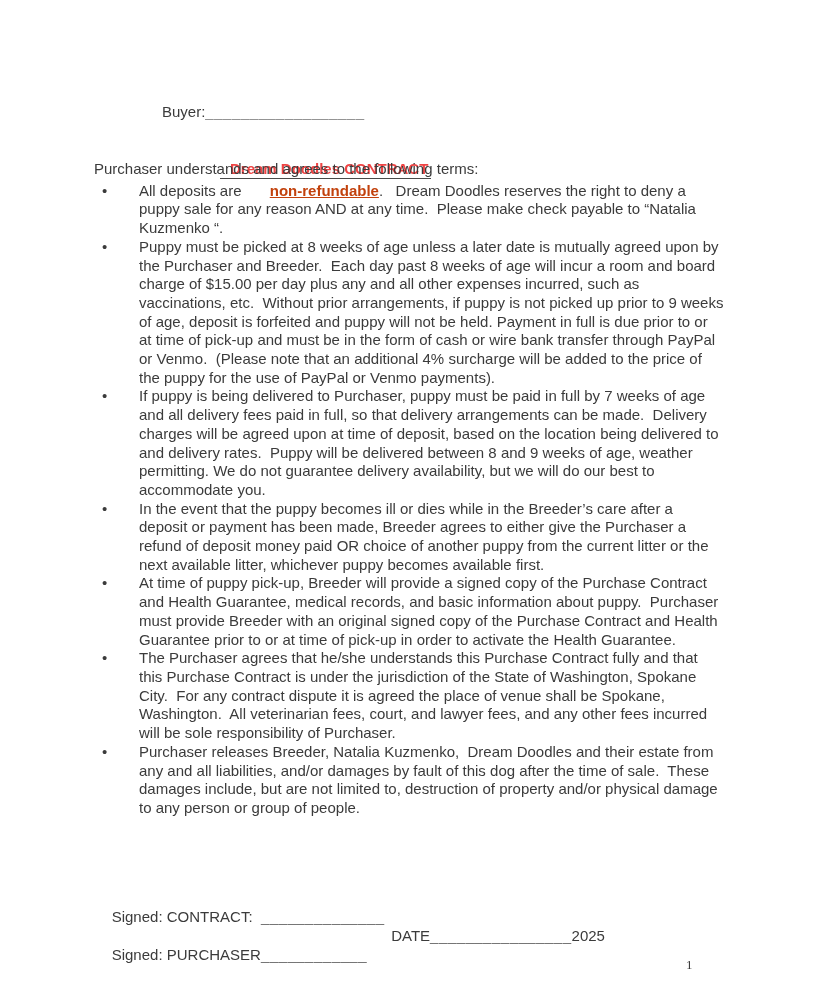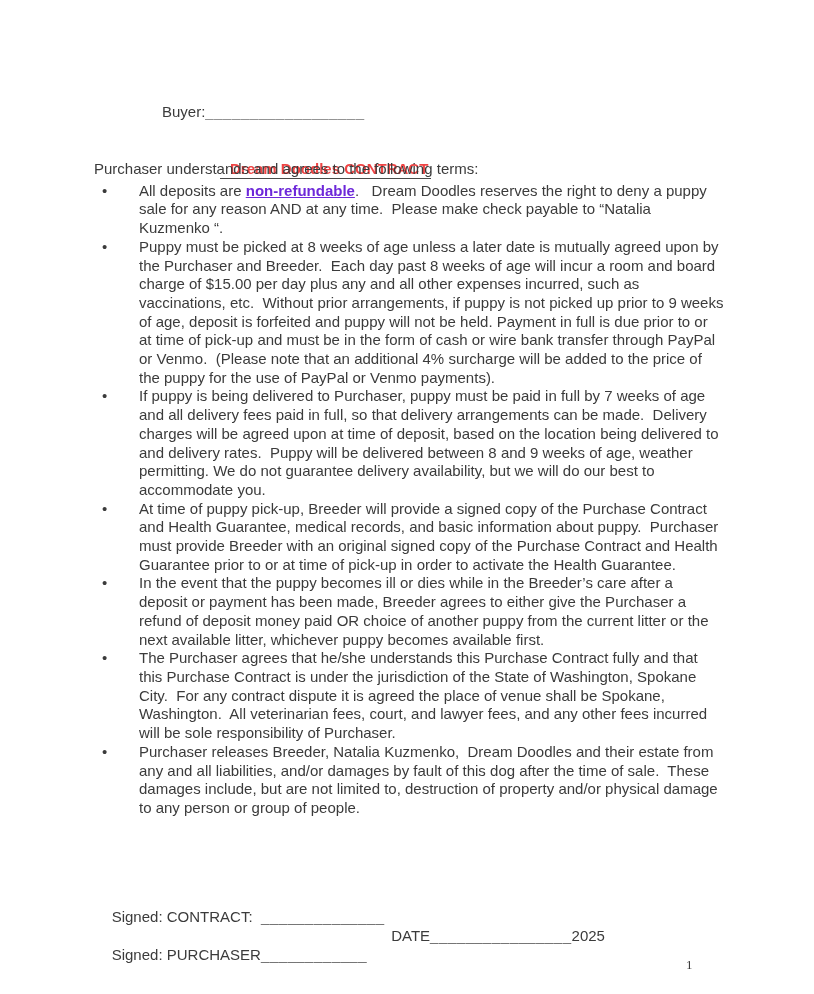--- a/index.html
+++ b/index.html
@@ -46,21 +46,21 @@
     position: relative;
     padding-left: 45px;
     white-space: pre-wrap;
   }
   ul.terms li::before {
     content: "\2022";
     position: absolute;
     left: 8px;
     top: 0;
   }
-  .bold-underline { font-weight: bold; text-decoration: underline; color: #6d28d9; }
+  .bold-underline { font-weight: bold; text-decoration: underline; color: #c2410c; margin-left: 24px; }
   .underline { }
   .sig-row {
     position: absolute;
     left: 95px;
     width: 560px;
     white-space: pre;
   }
   .sig-row .date-group { position: absolute; top: 0; }
   #sig-breeder { top: 889px; }
   #sig-breeder .date-group { left: 295px; }
@@ -85,22 +85,22 @@
     <div><span>Buyer:</span><span class="blank">__________________</span></div>
     <div class="title-line"><span class="doc-title">Dream Doodles CONTRACT</span></div>
   </div>
 
   <div class="content">
     <p class="intro">Purchaser understands and agrees to the following terms:</p>
     <ul class="terms">
         <li><span>All deposits are </span><span class="bold-underline">non-refundable</span><span>.   Dream Doodles reserves the right to deny a puppy sale for any reason AND at any time.  Please make check payable to “Natalia Kuzmenko “.</span></li>
         <li><span>Puppy must be picked at 8 weeks of age unless a later date is mutually agreed upon by the Purchaser and Breeder.  Each day past 8 weeks of age will incur a room and board charge of $15.00 per day plus any and all other expenses incurred, such as vaccinations, etc.  Without prior arrangements, if puppy is not picked up prior to 9 weeks of age, deposit is forfeited and puppy will not be held. Payment in full is due prior to or at time of pick-up and must be in the form of cash or wire bank transfer through PayPal or Venmo.  (Please note that an additional </span><span class="underline">4% surcharge</span><span> will be added to the price of the puppy for the use of PayPal or Venmo payments).</span></li>
         <li><span>If puppy is being delivered to Purchaser, puppy must be paid in full by 7 weeks of age and all delivery fees paid in full, so that delivery arrangements can be made.  Delivery charges will be agreed upon at time of deposit, based on the location being delivered to and delivery rates.  Puppy will be delivered between 8 and 9 weeks of age, weather permitting. We do not guarantee delivery availability, but we will do our best to accommodate you.</span></li>
+        <li><span>In the event that the puppy becomes ill or dies while in the Breeder’s care after a deposit or payment has been made, Breeder agrees to either give the Purchaser a refund of deposit money paid OR choice of another puppy from the current litter or the next available litter, whichever puppy becomes available first.</span></li>
         <li><span>At time of puppy pick-up, Breeder will provide a signed copy of the Purchase Contract and Health Guarantee, medical records, and basic information about puppy.  Purchaser must provide Breeder with an original signed copy of the Purchase Contract and Health Guarantee prior to or at time of pick-up in order to activate the Health Guarantee.</span></li>
-        <li><span>In the event that the puppy becomes ill or dies while in the Breeder’s care after a deposit or payment has been made, Breeder agrees to either give the Purchaser a refund of deposit money paid OR choice of another puppy from the current litter or the next available litter, whichever puppy becomes available first.</span></li>
         <li><span>The Purchaser agrees that he/she understands this Purchase Contract fully and that this Purchase Contract is under the jurisdiction of the State of Washington, Spokane City.  For any contract dispute it is agreed the place of venue shall be Spokane, Washington.  All veterinarian fees, court, and lawyer fees, and any other fees incurred will be sole responsibility of Purchaser.</span></li>
         <li><span>Purchaser releases Breeder, Natalia Kuzmenko,  Dream Doodles and their estate from any and all liabilities, and/or damages by fault of this dog after the time of sale.  These damages include, but are not limited to, destruction of property and/or physical damage to any person or group of people.</span></li>
       </ul>
   </div>
 
   <div class="sig-row" id="sig-breeder">
     <span>Signed: CONTRACT:  </span><span class="sig-blank">______________</span>
   </div>
 
   <div class="sig-row" id="sig-purchaser">

